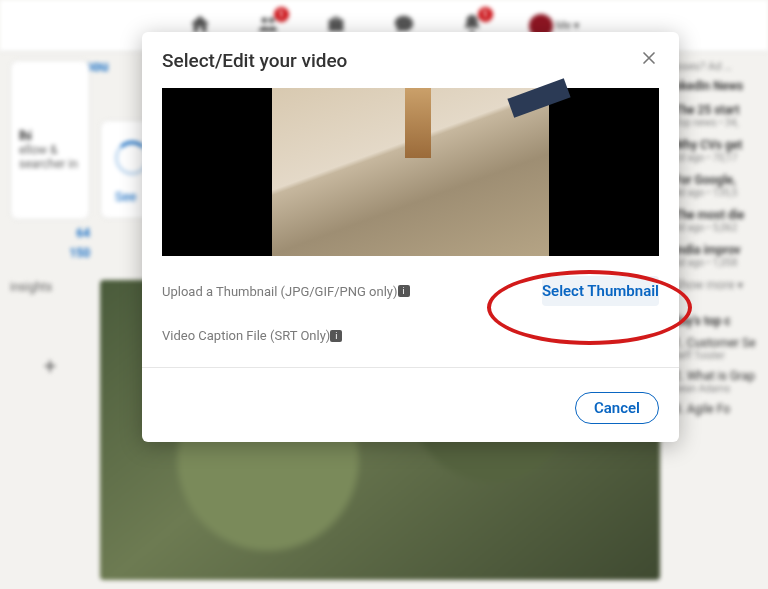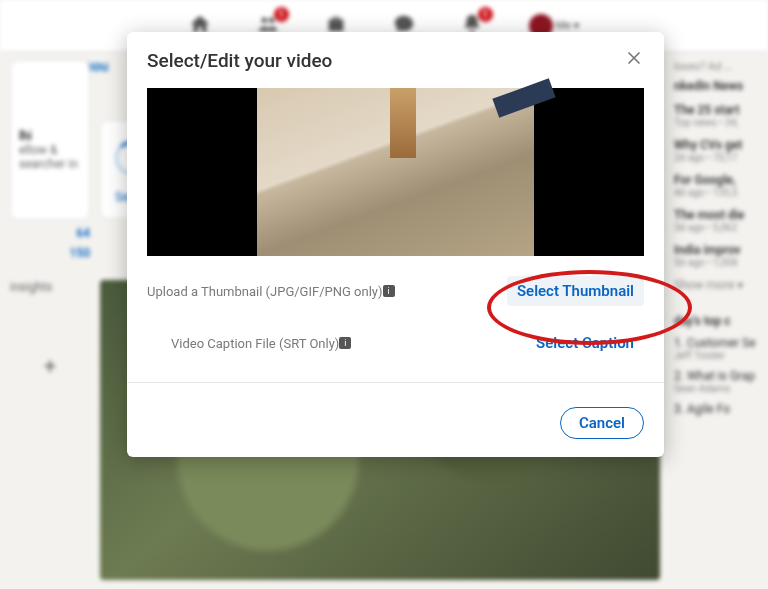--- a/index.html
+++ b/index.html
@@ -38,35 +38,35 @@
   .right .hdr{font-weight:600;margin:6px 0;}
   .right .item{font-size:12px;font-weight:600;margin-top:10px;white-space:nowrap;}
   .right .sub{font-size:10px;color:#888;white-space:nowrap;}
   .right .more{color:#888;margin-top:10px;}
   .right .courses{margin-top:22px;font-weight:600;}
   .right .c{margin-top:8px;font-size:12px;white-space:nowrap;}
   .right .ca{font-size:10px;color:#888;}
 
   
   .overlay{position:absolute;inset:0;background:rgba(0,0,0,0.0);}
-  .modal{position:absolute;left:127px;top:32px;width:537px;background:#fff;border-radius:6px;box-shadow:0 4px 22px rgba(0,0,0,.28);}
+  .modal{position:absolute;left:142px;top:32px;width:537px;background:#fff;border-radius:6px;box-shadow:0 4px 22px rgba(0,0,0,.28);}
   .mhdr{display:flex;align-items:center;justify-content:space-between;padding:16px 20px;}
   .mhdr h2{font-size:19px;font-weight:500;color:#333;}
   .close{cursor:pointer;color:#777;}
   .close svg{width:20px;height:20px;fill:#777;}
   .mbody{padding:0 20px 10px;}
   .vprev{height:168px;background:#000;display:flex;position:relative;}
   .vleft,.vright{width:110px;background:#000;}
   .vmid{flex:1;background:linear-gradient(160deg,#d8c9b0 0%,#e4d9c8 38%,#c6b79e 40%,#9e8e73 62%,#b5a485 100%);position:relative;}
   .vmid::before{content:"";position:absolute;top:0;left:48%;width:26px;height:70px;background:linear-gradient(#caa06a,#9b6b3a);}
   .vmid::after{content:"";position:absolute;top:0;right:-20px;width:60px;height:20px;background:#2b3a55;transform:rotate(-20deg);}
   .row2{display:flex;align-items:center;justify-content:space-between;padding:20px 0 14px;}
   .lbl{font-size:13px;color:#7a7a7a;display:flex;align-items:center;}
   .info{width:12px;height:12px;background:#555;color:#fff;font-size:9px;border-radius:2px;display:inline-flex;align-items:center;justify-content:center;}
-  .linkbtn{color:#0a66c2;font-weight:600;font-size:15px;cursor:pointer;padding:6px 10px;border-radius:4px;}
+  .linkbtn{color:#0a66c2;font-weight:600;font-size:15px;cursor:pointer;padding:6px 0;border-radius:4px;}
   .linkbtn.hl{background:#eef3f8;}
   .divider{height:1px;background:#e6e6e6;margin:10px -20px 0;}
   .mftr{display:flex;justify-content:flex-end;gap:25px;padding:14px 20px 18px;align-items:flex-end;}
   .btn{font-size:15px;font-weight:600;padding:6px 18px;border-radius:22px;cursor:pointer;}
   .btn.outline{background:#fff;color:#0a66c2;border:1.5px solid #0a66c2;}
   .btn.primary{background:#0a66c2;color:#fff;border:1.5px solid #0a66c2;}
 
   
   .redring{position:absolute;border:4px solid #d21a1a;border-radius:50%;pointer-events:none;}
 </style>
@@ -179,26 +179,25 @@
       </div>
 
       <div class="row2">
         <span class="lbl">
           <span>Upload a Thumbnail (JPG/GIF/PNG only)</span>
           <span class="info">i</span>
         </span>
         <span class="linkbtn hl">Select Thumbnail</span>
       </div>
 
-      <div class="row2" style="padding-top:8px;margin-left:24px;">
+      <div class="row2" style="padding-top:8px;">
         <span class="lbl">
           <span>Video Caption File (SRT Only)</span>
           <span class="info">i</span>
         </span>
-        <span class="linkbtn">Select Caption</span>
       </div>
 
       <div class="divider"></div>
     </div>
     <div class="mftr">
       <span class="btn outline">Cancel</span>
     </div>
   </div>
 
   <div class="redring" style="left:487px;top:270px;width:205px;height:75px;"></div>

